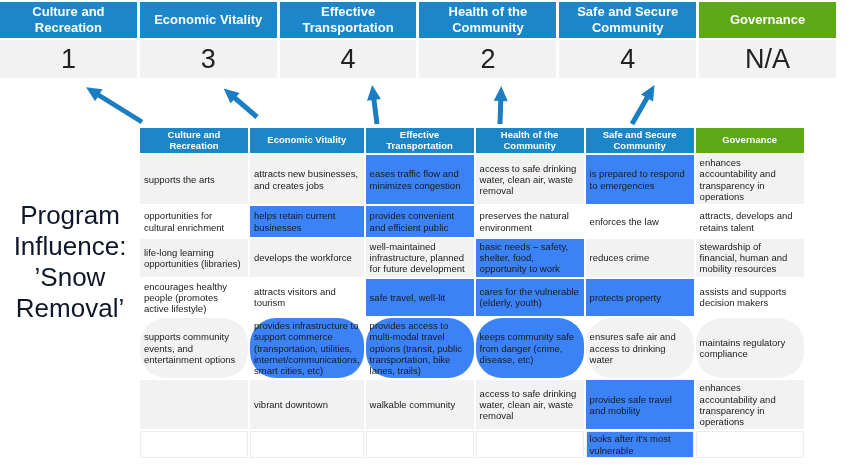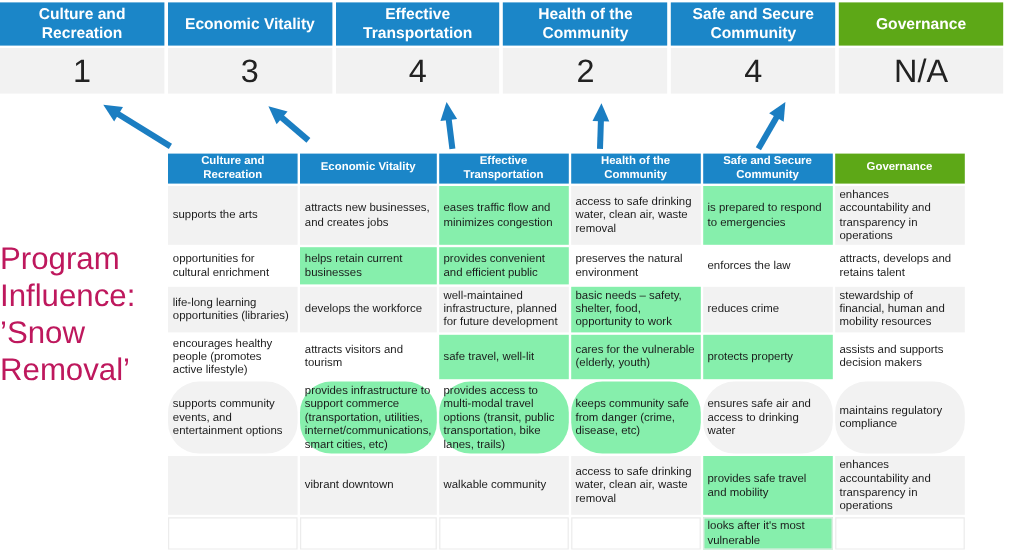--- a/index.html
+++ b/index.html
@@ -26,21 +26,21 @@
     display: flex; align-items: center; justify-content: center;
     font-size: 27px;
   }
 
   
   .arrows { position: absolute; top: 80px; left: 0; pointer-events: none; }
 
   
   .title {
     position: absolute; left: 0; top: 200px; width: 140px;
-    text-align: left; color: #be185d;
+    text-align: center; color: #0f172a;
     font-size: 26px; line-height: 31px;
   }
 
   
   table.matrix {
     position: absolute; left: 138px; top: 126px;
     border-collapse: separate; border-spacing: 2px;
     table-layout: fixed;
   }
   table.matrix th {
@@ -50,21 +50,21 @@
     text-align: center; vertical-align: middle; white-space: pre-line;
   }
   table.matrix th.green { background: #5da817; }
   table.matrix td {
     width: 108px; padding: 2px 4px;
     background: #ffffff; color: #1a1a1a;
     font-size: 9.5px; line-height: 1.18;
     text-align: left; vertical-align: middle;
   }
   table.matrix tr.odd td { background: #f2f2f2; }
-  table.matrix tr td.hl { background: #86efac; }
+  table.matrix tr td.hl { background: #3b82f6; }
   .r1 td { height: 30px; } .r2 td { height: 31px; } .r3 td { height: 29px; }
   .r4 td { height: 26px; } .r5 td { height: 52px; border-radius: 26px; } .r6 td { height: 29px; }
   .r7 td { height: 31px; } .r8 td { height: 27px; box-shadow: inset 0 0 0 1px #ececec; }
 </style>
 </head>
 <body>
 
 <div class="scoreboard">
   <div class="sb-grid">
     <div class="sb-head">Culture and

